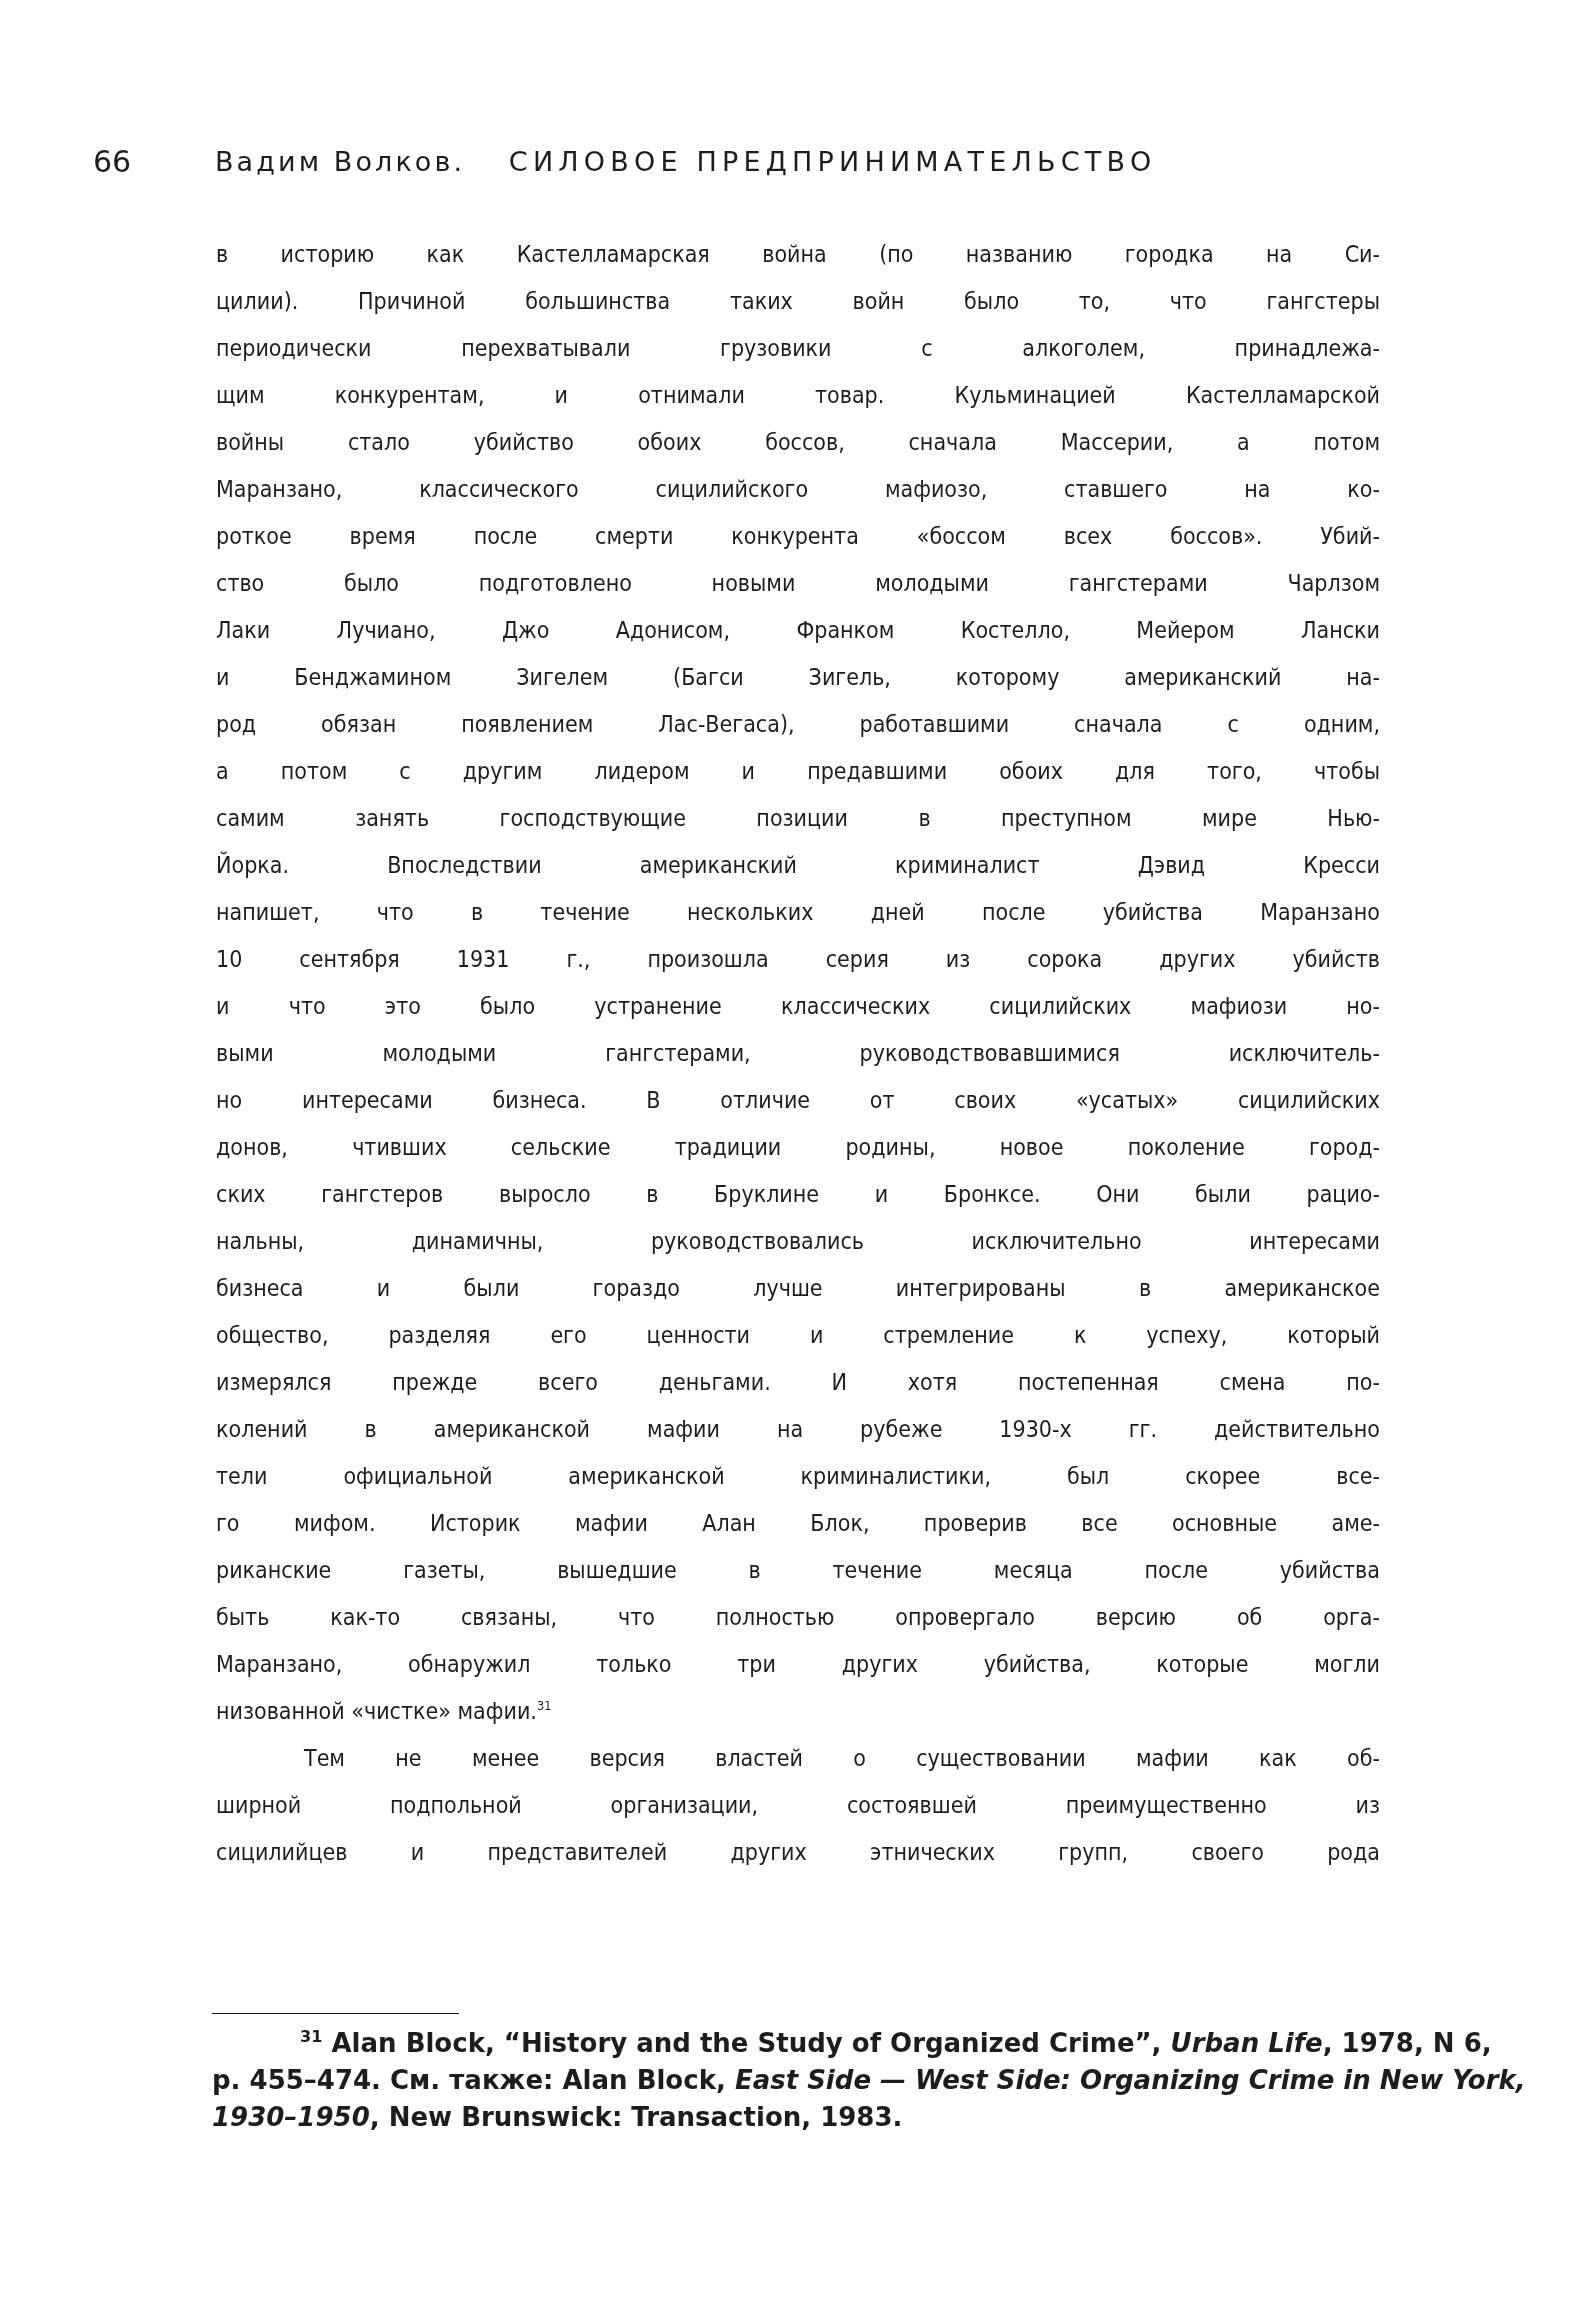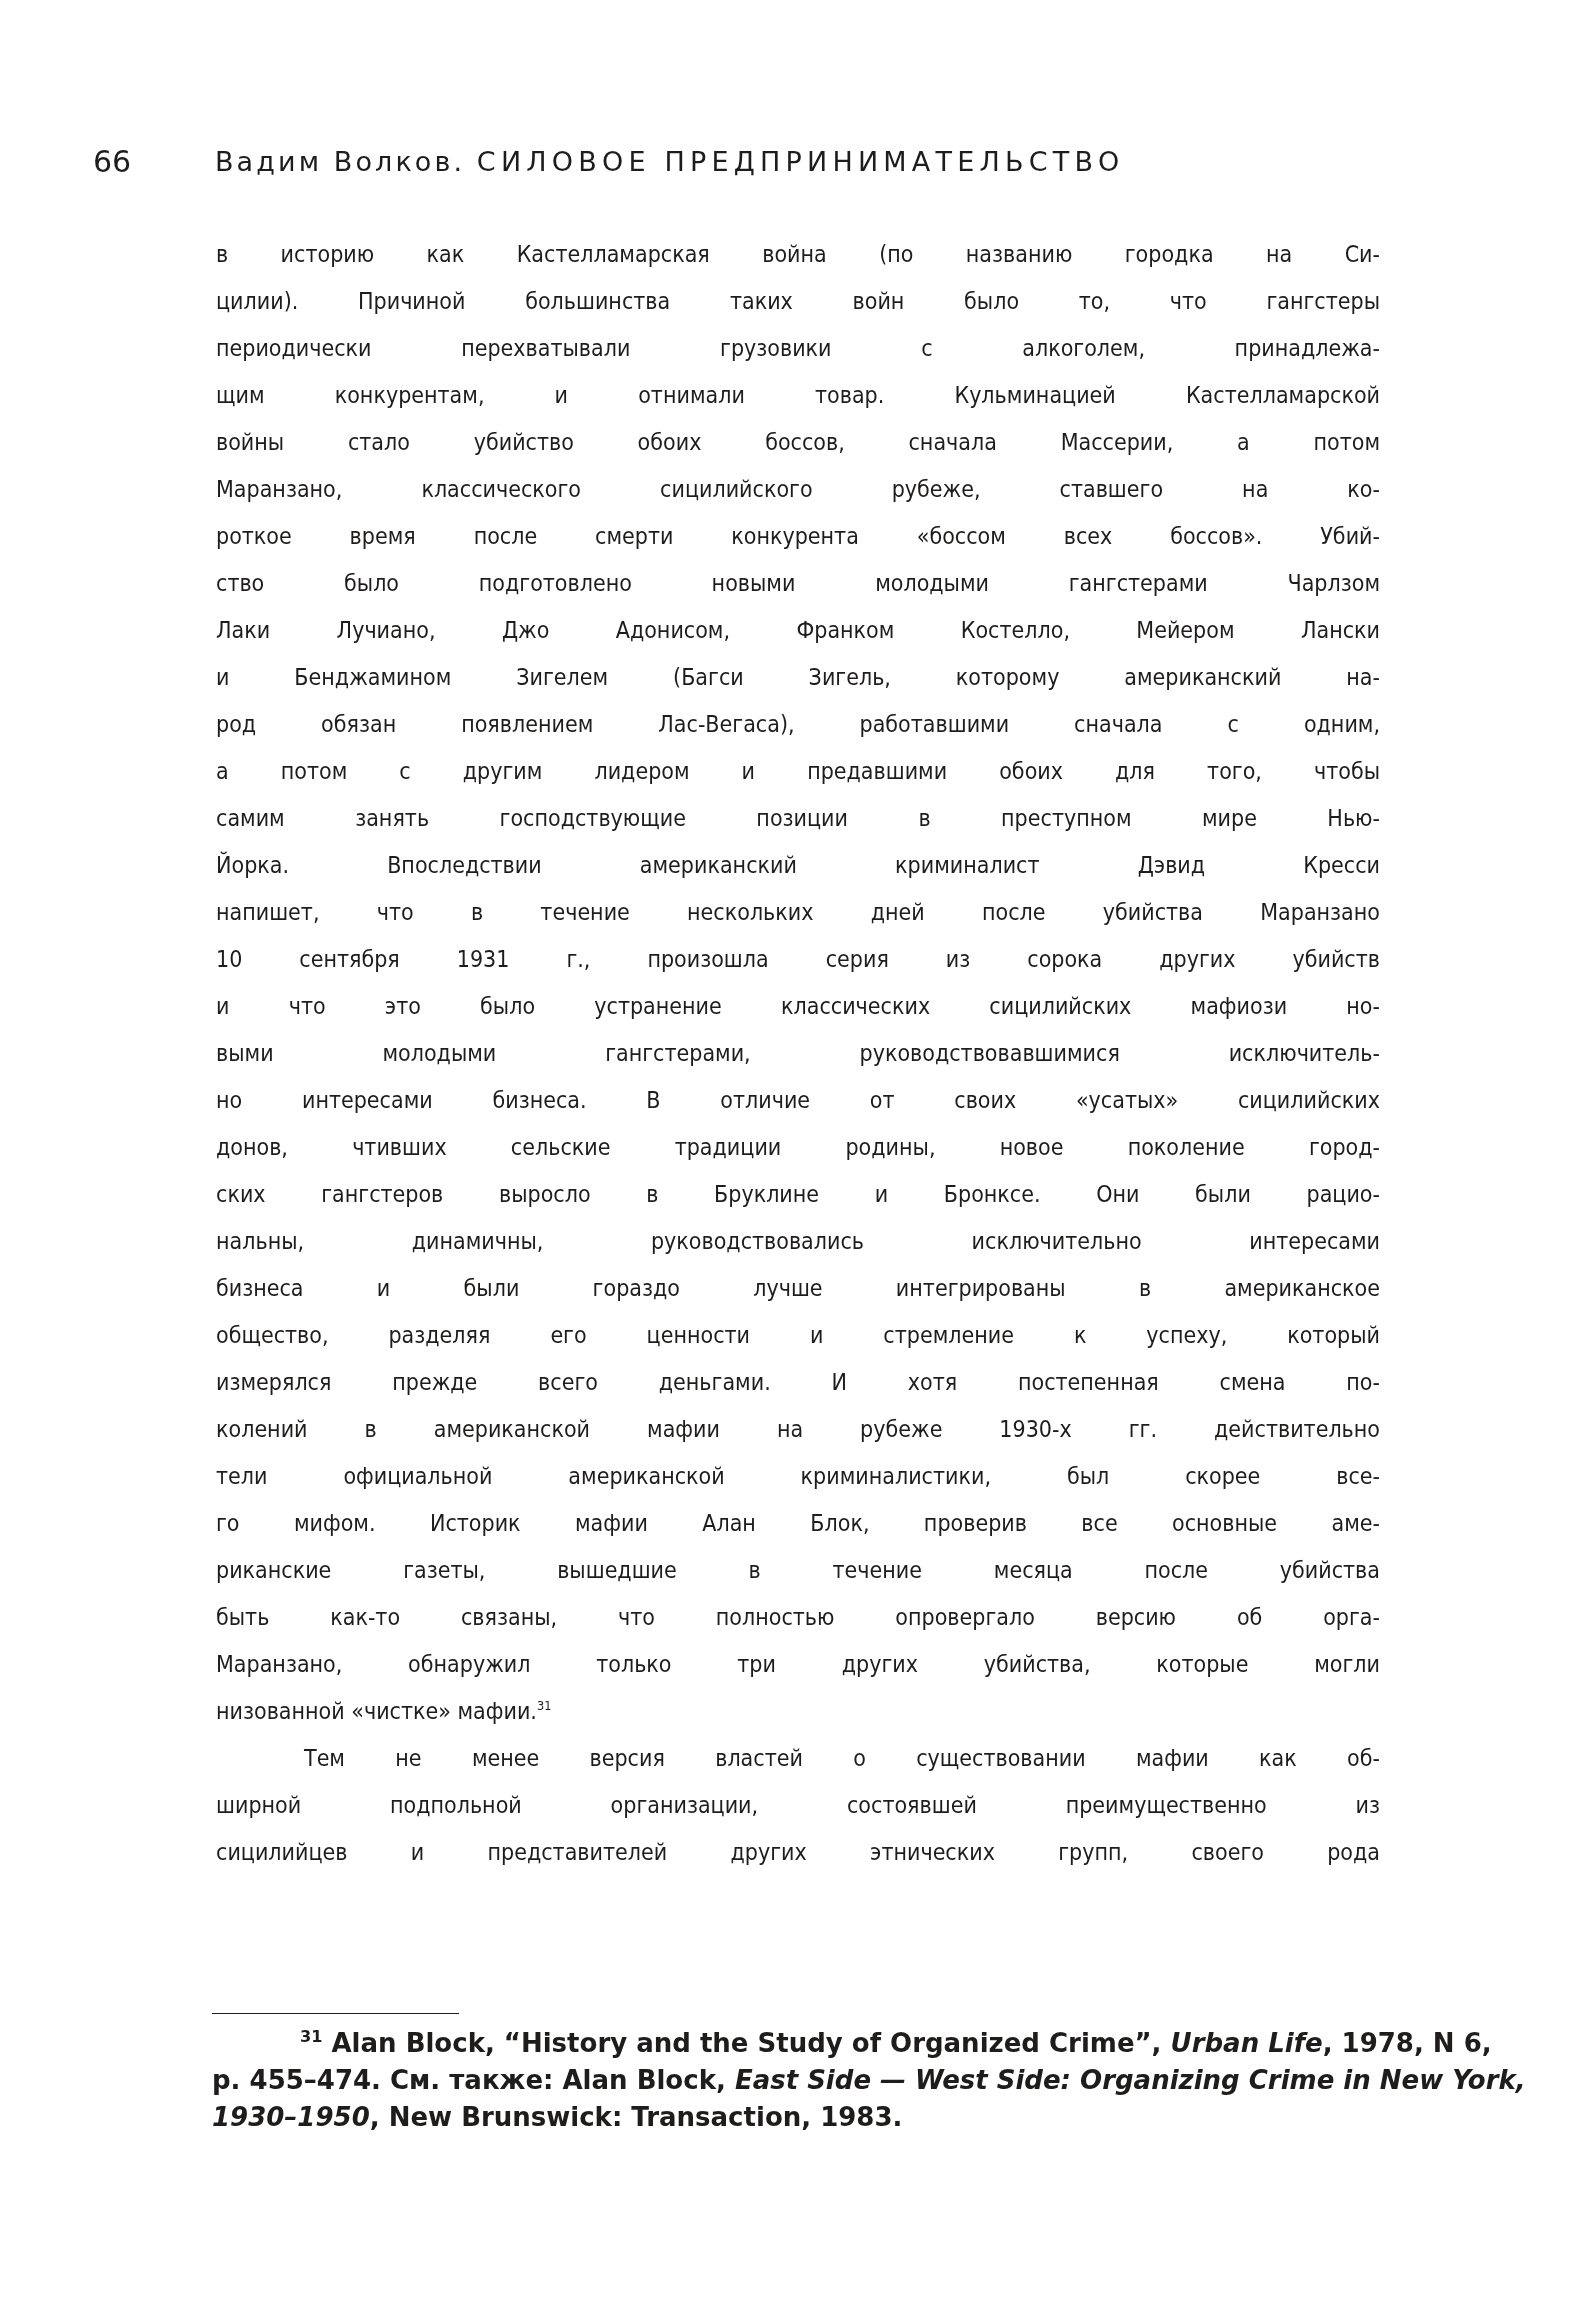--- a/index.html
+++ b/index.html
@@ -1,20 +1,20 @@
 <!DOCTYPE html>
 <html><head>
 <meta charset="utf-8">
 <style>
   html, body { margin: 0; padding: 0; background: #ffffff; }
   body { width: 1581px; height: 2314px; position: relative; overflow: hidden; color: #1f1d1c; }
   .header { position: absolute; top: 141px; left: 0; width: 1581px; height: 42px; }
   .page-number { position: absolute; left: 93px; top: 0; font-family: "DejaVu Sans", sans-serif; font-weight: normal; font-size: 30px; line-height: 42px; }
   .running-head { position: absolute; left: 215px; top: 0; font-family: "DejaVu Sans", sans-serif; font-size: 27px; line-height: 42px; letter-spacing: 3.1px; white-space: nowrap; }
-  .running-head .caps { letter-spacing: 5.2px; }
+  .running-head .caps { letter-spacing: 5.2px; margin-left: 32px; }
   .body-text { position: absolute; left: 216px; top: 231px; width: 1164px; }
   .line { display: block; height: 47px; line-height: 47px; font-family: "DejaVu Sans Condensed", "DejaVu Sans", sans-serif; font-size: 23px; text-align: justify; text-align-last: justify; white-space: nowrap; }
   .line.last { text-align-last: left; }
   .line.indent { padding-left: 88px; }
   sup { font-size: 0.55em; vertical-align: 0.75em; line-height: 0; }
   .footnote-rule { position: absolute; left: 212px; top: 2013px; width: 247px; height: 0; border-top: 1.9px solid #1f1d1c; }
   .footnotes { position: absolute; left: 212px; top: 2025px; width: 1168px; }
   .fn-line { display: block; height: 37px; line-height: 37px; font-family: "DejaVu Sans", sans-serif; font-size: 26px; text-align: justify; text-align-last: justify; white-space: nowrap; font-weight: bold; }
   .fn-line.first { padding-left: 88px; }
   .fn-line.last { text-align-last: left; }
@@ -29,21 +29,21 @@
   <span class="running-head"><span>Вадим Волков.</span> <span class="caps">СИЛОВОЕ ПРЕДПРИНИМАТЕЛЬСТВО</span></span>
 </div>
 
 <div class="body-text">
   <div id="para1">
       <span class="line">в историю как Кастелламарская война (по названию городка на Си-</span>
       <span class="line">цилии). Причиной большинства таких войн было то, что гангстеры</span>
       <span class="line">периодически перехватывали грузовики с алкоголем, принадлежа-</span>
       <span class="line">щим конкурентам, и отнимали товар. Кульминацией Кастелламарской</span>
       <span class="line">войны стало убийство обоих боссов, сначала Массерии, а потом</span>
-      <span class="line">Маранзано, классического сицилийского рубеже, ставшего на ко-</span>
+      <span class="line">Маранзано, классического сицилийского мафиозо, ставшего на ко-</span>
       <span class="line">роткое время после смерти конкурента «боссом всех боссов». Убий-</span>
       <span class="line">ство было подготовлено новыми молодыми гангстерами Чарлзом</span>
       <span class="line">Лаки Лучиано, Джо Адонисом, Франком Костелло, Мейером Лански</span>
       <span class="line">и Бенджамином Зигелем (Багси Зигель, которому американский на-</span>
       <span class="line">род обязан появлением Лас-Вегаса), работавшими сначала с одним,</span>
       <span class="line">а потом с другим лидером и предавшими обоих для того, чтобы</span>
       <span class="line">самим занять господствующие позиции в преступном мире Нью-</span>
       <span class="line">Йорка. Впоследствии американский криминалист Дэвид Кресси</span>
       <span class="line">напишет, что в течение нескольких дней после убийства Маранзано</span>
       <span class="line">10 сентября 1931 г., произошла серия из сорока других убийств</span>

